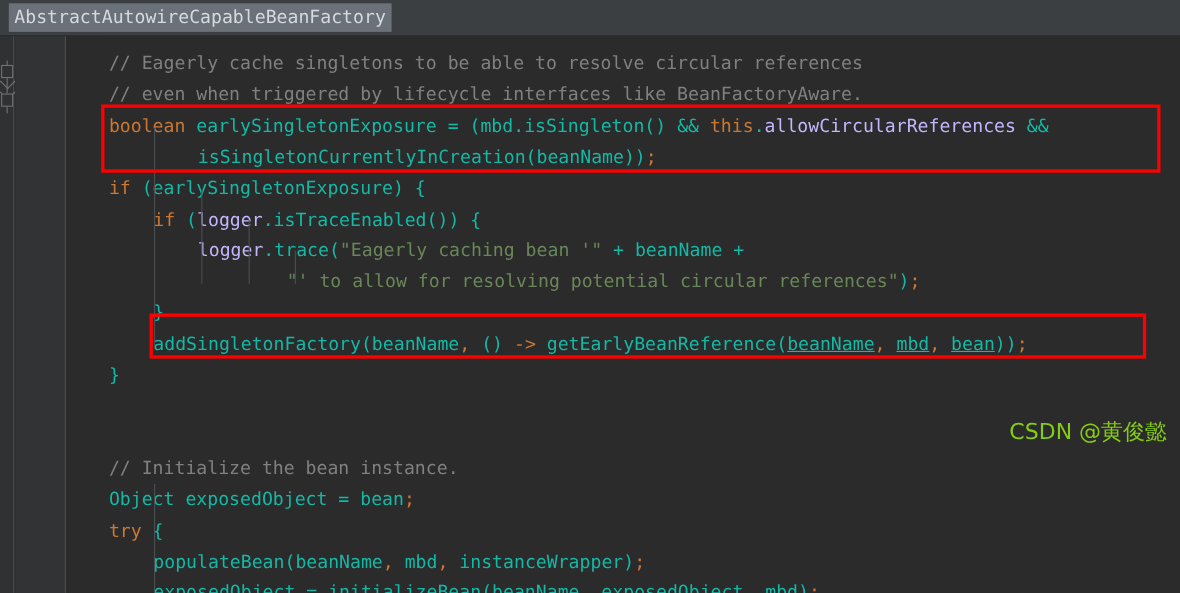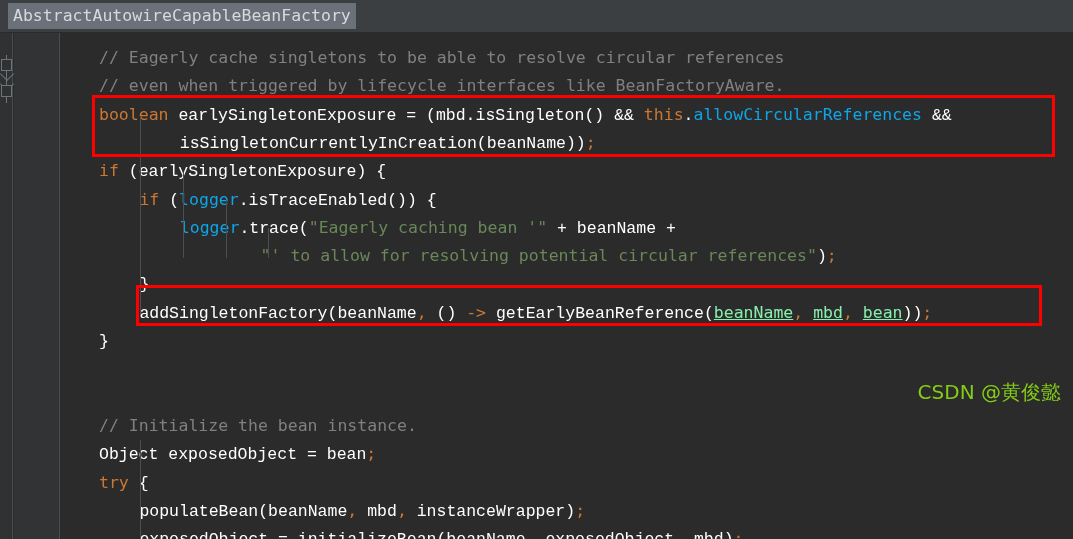--- a/index.html
+++ b/index.html
@@ -144,23 +144,23 @@
   .indent-guide {
     position: absolute;
     width: 1px;
     background: #4b4f51;
   }
 
   
   .cmt  { color: #808080; }
   .kw   { color: #cc7832; }
   .str  { color: #6a8759; }
-  .fld  { color: #0ea5e9; }
-  .fldu { color: #86efac; text-decoration: underline; margin-top: 30px; }
-  .pln  { color: #ffffff; font-family: Liberation Mono, monospace; }
+  .fld  { color: #c4b5fd; }
+  .fldu { color: #14b8a6; text-decoration: underline; margin-top: 30px; }
+  .pln  { color: #14b8a6; }
   .semi { color: #cc7832; }
 
   
   .redbox {
     position: absolute;
     border: 3px solid #ff0000;
     box-sizing: border-box;
     pointer-events: none;
     background: transparent;
   }

